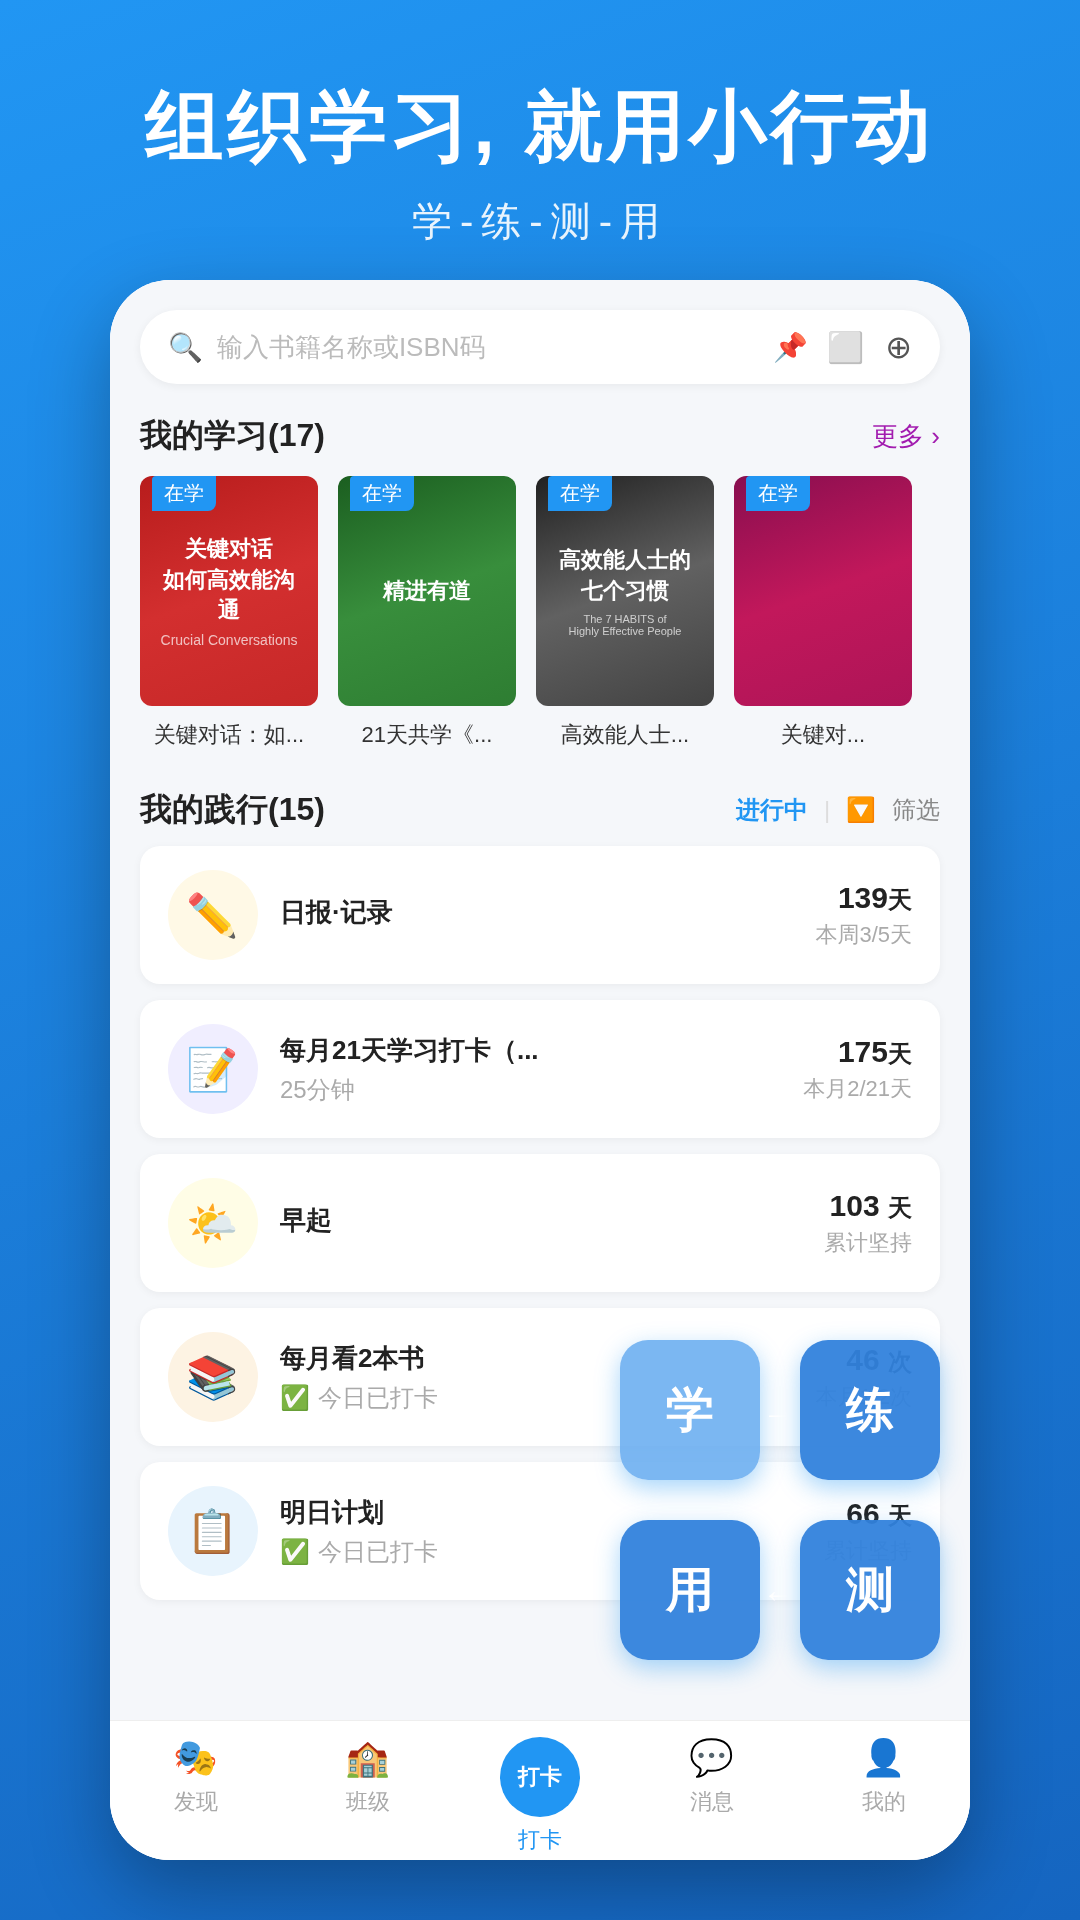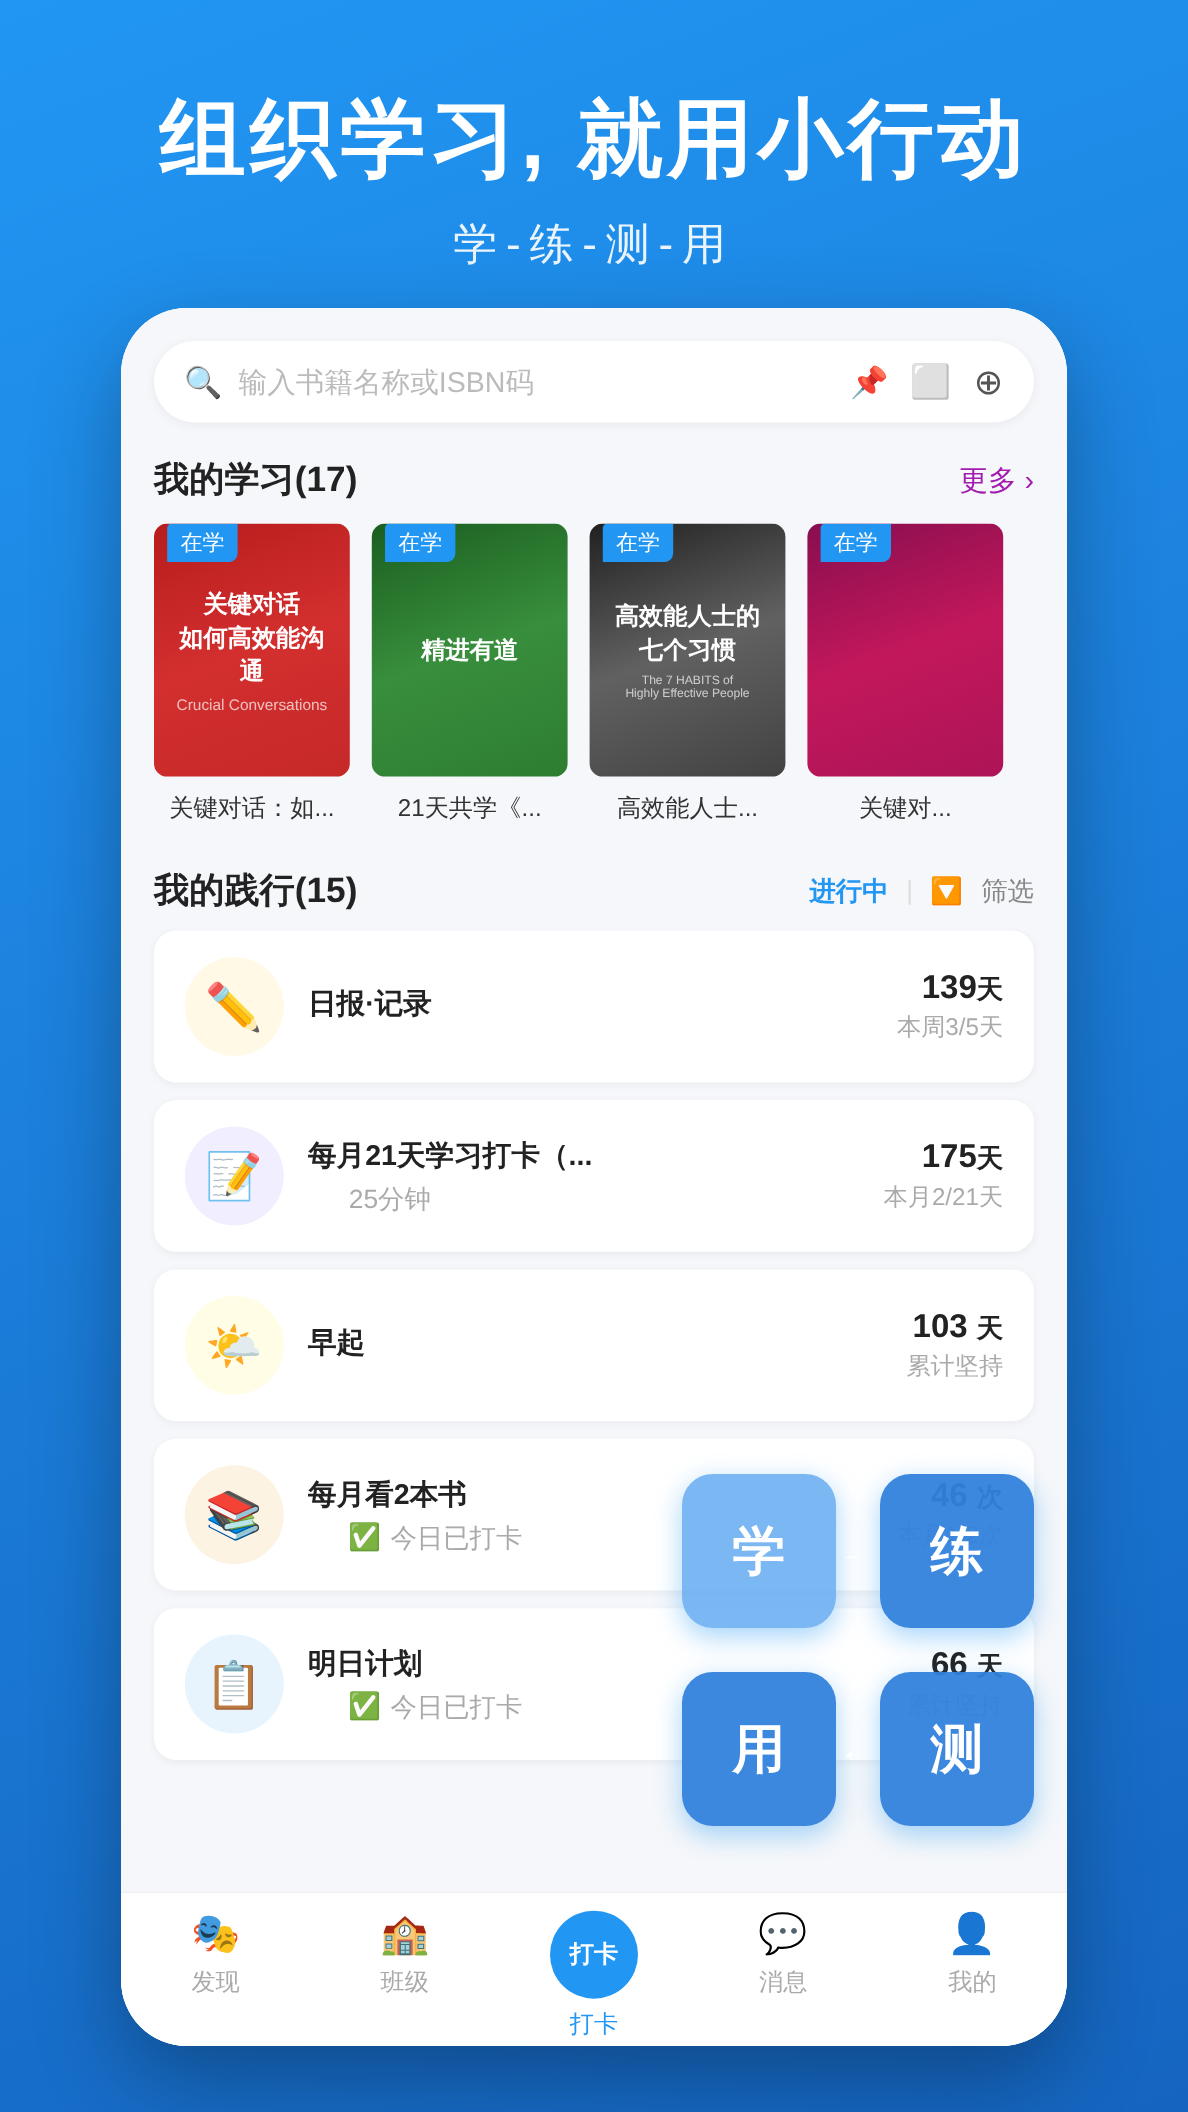--- a/index.html
+++ b/index.html
@@ -246,21 +246,20 @@
       font-weight: 600;
       color: #222;
       margin-bottom: 6px;
     }
     .practice-sub {
       font-size: 24px;
       color: #aaa;
       display: flex;
       align-items: center;
       gap: 8px;
-      margin-left: 37px;
     }
     .practice-sub .check {
       color: #4CAF50;
       font-size: 24px;
     }
     .practice-stats {
       text-align: right;
     }
     .practice-days {
       font-size: 30px;

